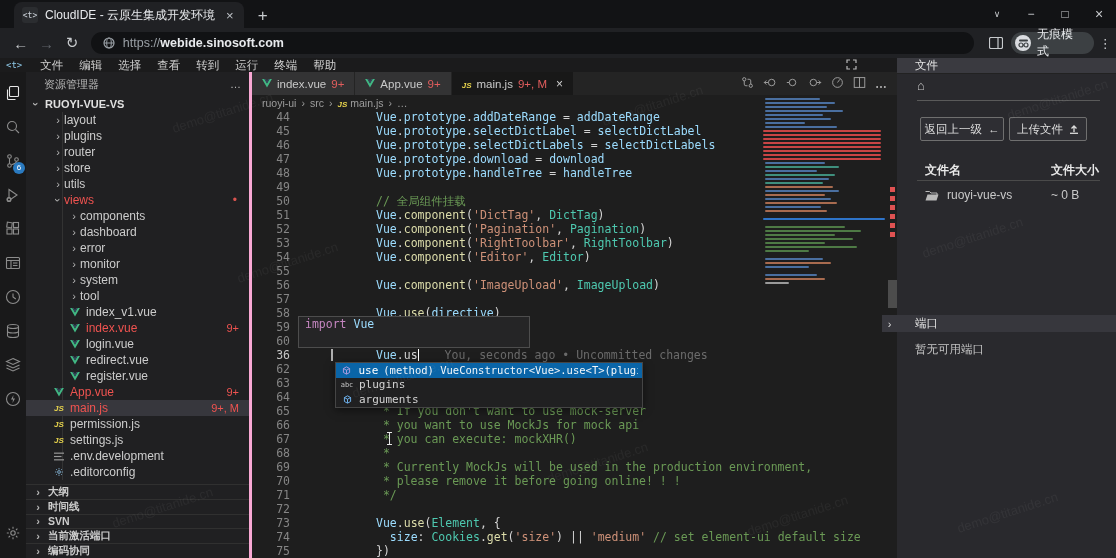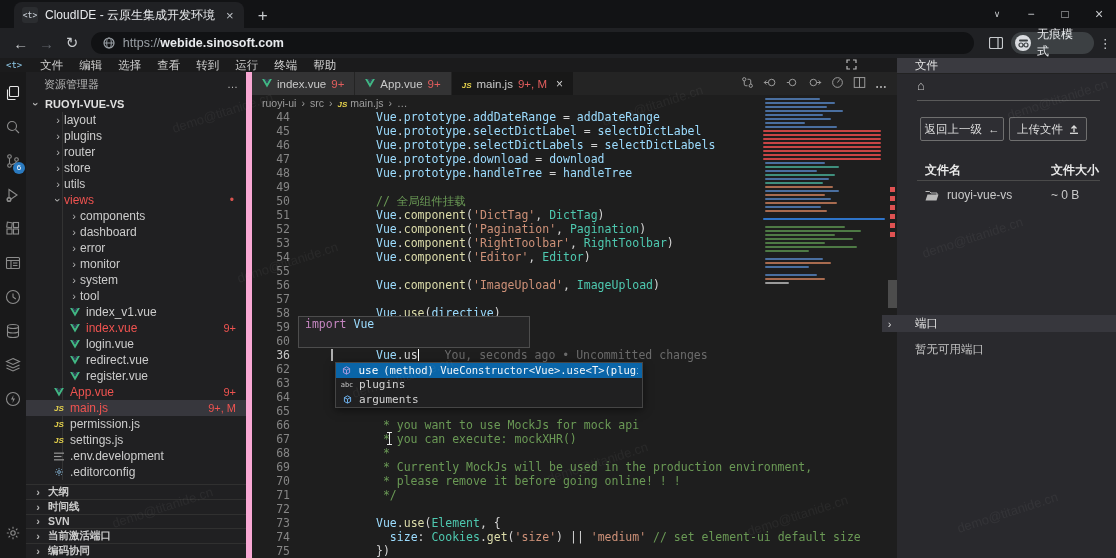--- a/index.html
+++ b/index.html
@@ -34,21 +34,21 @@
   .fs-ico { margin-left:auto; margin-right:40px; color:#b9b9b9; }
   .rp-header { position:absolute; left:897px; top:58px; width:219px; height:16px; background:#3a3a40; color:#e3e3e3; font-size:11.5px; display:flex; align-items:center; padding-left:18px; border-bottom:1px solid #222; }
   
   .activitybar { position:absolute; left:0; top:72px; width:26px; height:486px; background:#19191a; display:flex; flex-direction:column; align-items:center; padding-top:4px; }
   .ab-ico { position:relative; width:26px; height:34px; display:flex; align-items:center; justify-content:center; color:#8c8c8c; }
   .ab-ico.active { color:#e7e7e7; }
   .ab-ico svg { display:block; }
   .ab-badge { position:absolute; right:1px; bottom:4px; min-width:12px; height:12px; border-radius:7px; background:#2a7ac0; color:#fff; font-size:8px; line-height:12px; text-align:center; padding:0 2px; }
   .ab-bottom { margin-top:auto; margin-bottom:8px; }
   
-  .sidebar { position:absolute; left:26px; top:72px; width:226px; height:486px; background:#202022; overflow:hidden; border-right:6px solid #f9a8d4; }
+  .sidebar { position:absolute; left:26px; top:72px; width:226px; height:486px; background:#202022; overflow:hidden; border-right:3px solid #f9a8d4; }
   .sb-head { height:24px; display:flex; align-items:center; padding:0 8px 0 18px; color:#b6b6b6; font-size:11px; }
   .sb-head .dots { margin-left:auto; color:#bbb; }
   .tree-root { height:16px; display:flex; align-items:center; gap:3px; font-size:11px; font-weight:bold; color:#e0e0e0; padding-left:4px; }
   .titem { height:16px; display:flex; align-items:center; font-size:12px; color:#cccccc; white-space:nowrap; position:relative; }
   .titem.err { color:#ef5350; }
   .titem.sel { background:#37373d; }
   .chev { width:12px; color:#b5b5b5; font-size:11px; text-align:center; display:inline-block; }
   .chev.open { transform:rotate(90deg); }
   .ficon { width:14px; display:inline-flex; justify-content:center; margin-right:4px; }
   .js-ic { color:#e8d44d; font-weight:bold; font-size:8px; font-style:italic; }
@@ -521,21 +521,21 @@
         <div class="cline"><span class="ln">55</span><span class="gut"></span></div>
         <div class="cline"><span class="ln">56</span><span class="gut"></span><span><span class="tok-v">Vue</span><span class="tok-w">.</span><span class="tok-f">component</span><span class="tok-w">(</span><span class="tok-s">'ImageUpload'</span><span class="tok-w">, </span><span class="tok-t">ImageUpload</span><span class="tok-w">)</span></span></div>
         <div class="cline"><span class="ln">57</span><span class="gut"></span><span></span></div>
         <div class="cline"><span class="ln">58</span><span class="gut"></span><span><span class="tok-v">Vue</span><span class="tok-w">.</span><span class="tok-f">use</span><span class="tok-w">(</span><span class="tok-v">directive</span><span class="tok-w">)</span></span></div>
         <div class="cline"><span class="ln">59</span><span class="gut"></span><span></span></div>
         <div class="cline"><span class="ln">60</span><span class="gut"></span><span></span></div>
         <div class="cline"><span class="ln" style="color: rgb(198, 198, 198);">36</span><span class="gut"><i class="mod"></i></span><span><span class="tok-v">Vue</span><span class="tok-w">.</span><span class="tok-w">us</span><span class="caret"></span><span class="blame">You, seconds ago • Uncommitted changes</span></span></div>
         <div class="cline"><span class="ln">62</span><span class="gut"></span><span><span class="tok-t">DictDa</span></span></div>
         <div class="cline"><span class="ln">63</span><span class="gut"></span><span></span></div>
         <div class="cline"><span class="ln">64</span><span class="gut"></span><span><span class="tok-c">/**</span></span></div>
-        <div class="cline"><span class="ln">65</span><span class="gut"></span></div>
+        <div class="cline"><span class="ln">65</span><span class="gut"></span><span><span class="tok-c"> * If you don't want to use mock-server</span></span></div>
         <div class="cline"><span class="ln">66</span><span class="gut"></span><span><span class="tok-c"> * you want to use MockJs for mock api</span></span></div>
         <div class="cline"><span class="ln">67</span><span class="gut"></span><span><span class="tok-c"> * you can execute: mockXHR()</span></span></div>
         <div class="cline"><span class="ln">68</span><span class="gut"></span><span><span class="tok-c"> *</span></span></div>
         <div class="cline"><span class="ln">69</span><span class="gut"></span><span><span class="tok-c"> * Currently MockJs will be used in the production environment,</span></span></div>
         <div class="cline"><span class="ln">70</span><span class="gut"></span><span><span class="tok-c"> * please remove it before going online! ! !</span></span></div>
         <div class="cline"><span class="ln">71</span><span class="gut"></span><span><span class="tok-c"> */</span></span></div>
         <div class="cline"><span class="ln">72</span><span class="gut"></span><span></span></div>
         <div class="cline"><span class="ln">73</span><span class="gut"></span><span><span class="tok-v">Vue</span><span class="tok-w">.</span><span class="tok-f">use</span><span class="tok-w">(</span><span class="tok-t">Element</span><span class="tok-w">, {</span></span></div>
         <div class="cline"><span class="ln">74</span><span class="gut"></span><span><span class="tok-w">  </span><span class="tok-v">size</span><span class="tok-w">: </span><span class="tok-t">Cookies</span><span class="tok-w">.</span><span class="tok-f">get</span><span class="tok-w">(</span><span class="tok-s">'size'</span><span class="tok-w">) </span><span class="tok-w">|| </span><span class="tok-s">'medium'</span><span class="tok-w"> </span><span class="tok-c">// set element-ui default size</span></span></div>
         <div class="cline"><span class="ln">75</span><span class="gut"></span><span><span class="tok-w">})</span></span></div>

